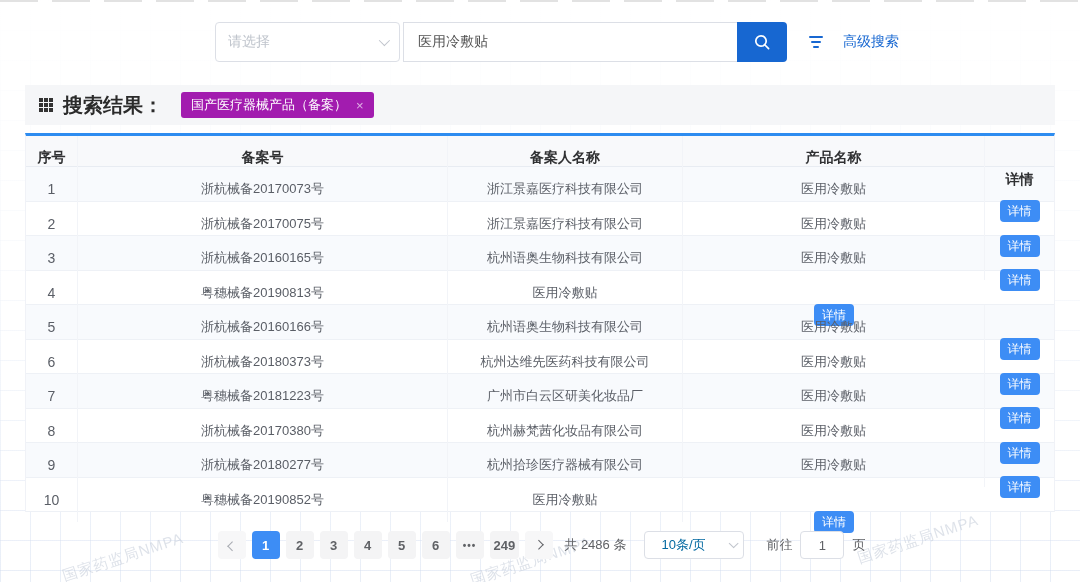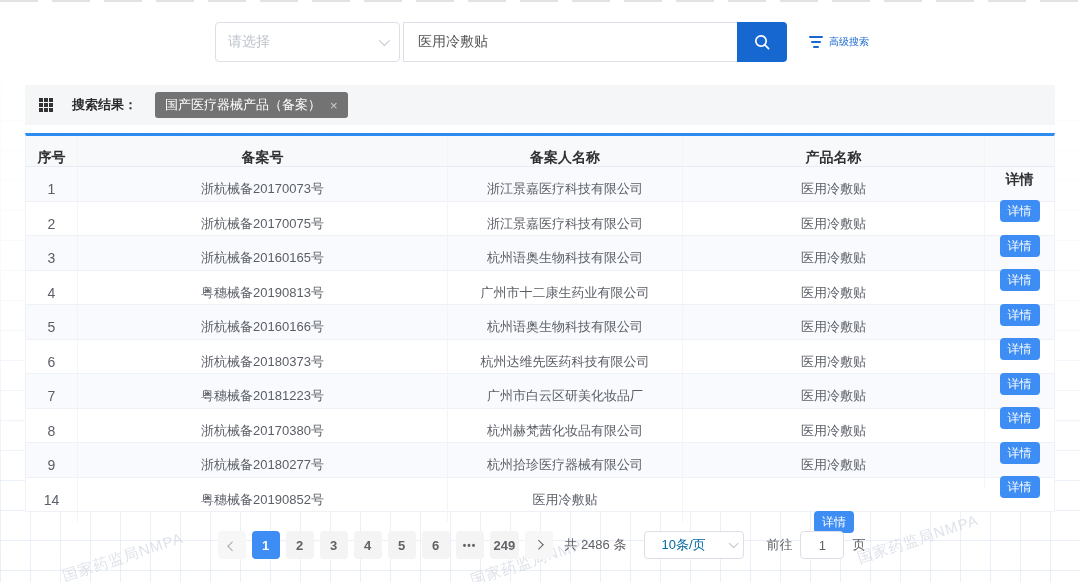--- a/index.html
+++ b/index.html
@@ -41,35 +41,35 @@
   .search-input {
     width:334px; height:40px; margin-left:3px; border:1px solid #dcdfe6; border-right:none;
     border-radius:0; padding:0 14px; font-size:14px; color:#555; outline:none;
     font-family:inherit; background:#fff;
   }
   .search-btn {
     width:50px; height:40px; border:none; border-radius:0 4px 4px 0;
     display:flex; align-items:center; justify-content:center; cursor:pointer;
   }
   .adv-link {
-    margin-left:22px; height:40px; display:flex; align-items:center; gap:6px;
-    font-size:10px; cursor:pointer; text-decoration:none;
+    margin-left:22px; height:40px; display:flex; align-items:center; gap:20px;
+    font-size:14px; cursor:pointer; text-decoration:none;
   }
   .filter-icon { display:flex; flex-direction:column; gap:3px; }
   .filter-icon i { display:block; height:2px; border-radius:1px; }
   .filter-icon i:nth-child(1){ width:14px; }
   .filter-icon i:nth-child(2){ width:10px; margin-left:2px; }
   .filter-icon i:nth-child(3){ width:6px;  margin-left:4px; }
 
   
   .results-bar {
     top:85px; left:25px; width:1030px; height:40px; background:#f5f6f8;
     display:flex; align-items:center; padding-left:14px;
   }
-  .results-label { font-size:13px; font-weight:700; color:#2b2b2b; display:flex; align-items:center; gap:19px; }
+  .results-label { font-size:20px; font-weight:700; color:#2b2b2b; display:flex; align-items:center; gap:10px; }
   .grid-icon { display:grid; grid-template-columns:repeat(3,4px); gap:1px; }
   .grid-icon i { width:4px; height:4px; background:#333; display:block; }
   .tag {
     margin-left:18px; height:26px; padding:0 10px; border-radius:3px;
     color:#fff; font-size:13px; display:flex; align-items:center; gap:9px;
   }
   .tag-close { color:rgba(255,255,255,0.65); font-size:13px; line-height:1; cursor:pointer; }
 
   
   .table { top:133px; left:25px; width:1030px; background:#fff; border-left:1px solid #f0f2f7; border-right:1px solid #f0f2f7; }
@@ -161,21 +161,21 @@
         <i></i>
         <i></i>
         <i></i>
         <i></i>
         <i></i>
         <i></i>
         <i></i>
     </span>
     <span>搜索结果：</span>
   </span>
-  <span class="tag" style="background:#737373;">
+  <span class="tag" style="background:#a21caf;">
     <span>国产医疗器械产品（备案）</span>
     <span class="tag-close">×</span>
   </span>
 </div>
 
 <div class="layer table" style="border-top:3px solid #2d8cf0;">
   <div class="tgrid thead">
     <div class="cell">序号</div>
     <div class="cell">备案号</div>
     <div class="cell">备案人名称</div>
@@ -206,21 +206,20 @@
     <div class="cell">浙杭械备20160165号</div>
     <div class="cell">杭州语奥生物科技有限公司</div>
     <div class="cell">医用冷敷贴</div>
     <div class="cell">
         <button class="detail-btn" style="background:#3d8df5;">详情</button>
       </div>
   </div>
   <div class="tgrid trow">
     <div class="cell no">4</div>
     <div class="cell">粤穗械备20190813号</div>
-    <div class="cell">广州市十二康生药业有限公司</div>
     <div class="cell">医用冷敷贴</div>
     <div class="cell">
         <button class="detail-btn" style="background:#3d8df5;">详情</button>
       </div>
   </div>
   <div class="tgrid trow">
     <div class="cell no">5</div>
     <div class="cell">浙杭械备20160166号</div>
     <div class="cell">杭州语奥生物科技有限公司</div>
     <div class="cell">医用冷敷贴</div>
@@ -258,21 +257,21 @@
   <div class="tgrid trow">
     <div class="cell no">9</div>
     <div class="cell">浙杭械备20180277号</div>
     <div class="cell">杭州拾珍医疗器械有限公司</div>
     <div class="cell">医用冷敷贴</div>
     <div class="cell">
         <button class="detail-btn" style="background:#3d8df5;">详情</button>
       </div>
   </div>
   <div class="tgrid trow">
-    <div class="cell no">14</div>
+    <div class="cell no">10</div>
     <div class="cell">粤穗械备20190852号</div>
     <div class="cell">医用冷敷贴</div>
     <div class="cell">
         <button class="detail-btn" style="background:#3d8df5;">详情</button>
       </div>
   </div>
 </div>
 
 <div class="layer pager">
   <button class="pbtn arrow">

